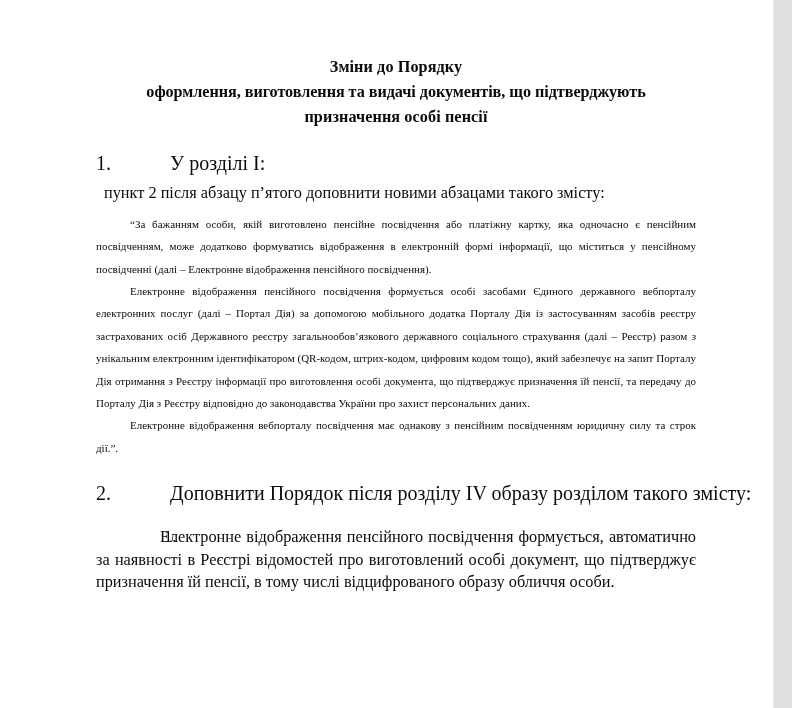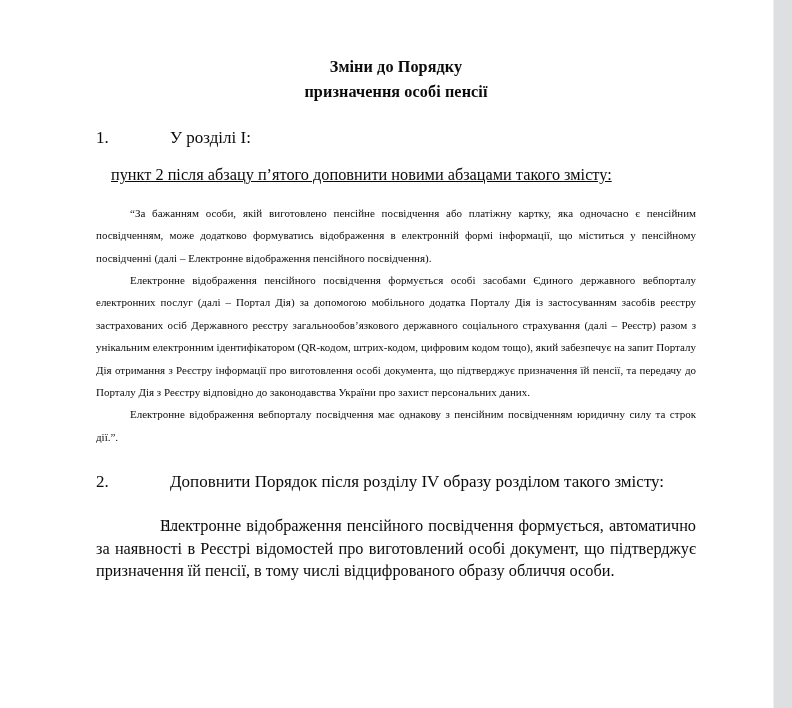--- a/index.html
+++ b/index.html
@@ -60,35 +60,34 @@
     display: block;
     white-space: nowrap;
   }
   .title-line.wide {
     letter-spacing: -0.05px;
   }
   .gap-after-title {
     height: 22px;
   }
   .numitem {
-    font-size: 17px;
+    font-size: 20px;
     line-height: 22.4px;
     margin: 0;
     white-space: pre;
   }
   .num-label {
     display: inline-block;
     width: 74px;
   }
   .lead-line {
     font-size: 16.3px;
     line-height: 22.4px;
-    margin: 15px;
+    margin: 8px;
     text-indent: 0;
-    text-decoration: underline;
   }
   p.para {
     font-size: 11px;
     line-height: 22.4px;
     margin: 0;
     text-align: justify;
     text-indent: 34px;
     hyphens: none;
   }
   .blank {
@@ -113,20 +112,21 @@
 </style>
 </head>
 <body>
 
 <div id="page-wrap">
 
   <div id="doc">
 
     <div class="doc-title">
       <span class="title-line">Зміни до Порядку</span>
+      <span class="title-line wide">оформлення, виготовлення та видачі документів, що підтверджують</span>
       <span class="title-line">призначення особі пенсії</span>
     </div>
 
     <div class="gap-after-title"></div>
 
     <div class="numitem"><span class="num-label">1.</span><span>У розділі I:</span></div>
 
     <div class="lead-line">пункт 2 після абзацу п’ятого доповнити новими абзацами такого змісту:</div>
 
     <p class="para">“За бажанням особи, якій виготовлено пенсійне посвідчення або платіжну картку, яка одночасно є пенсійним посвідченням, може додатково формуватись відображення в електронній формі інформації, що міститься у пенсійному посвідченні (далі – Електронне відображення пенсійного посвідчення).</p>

